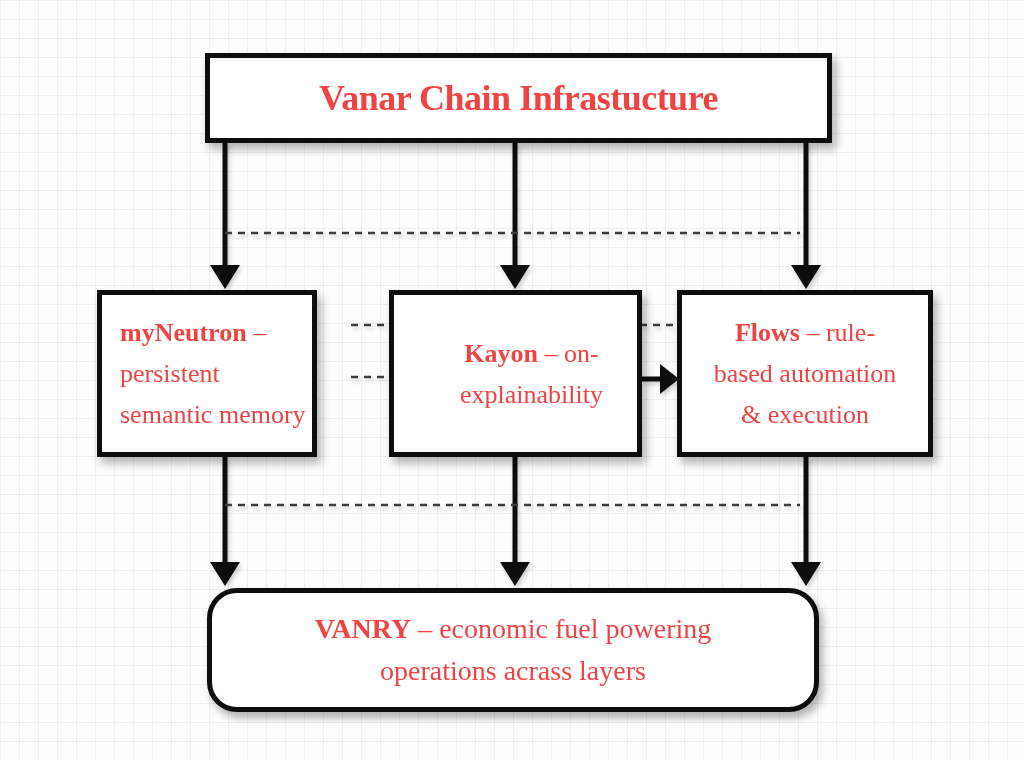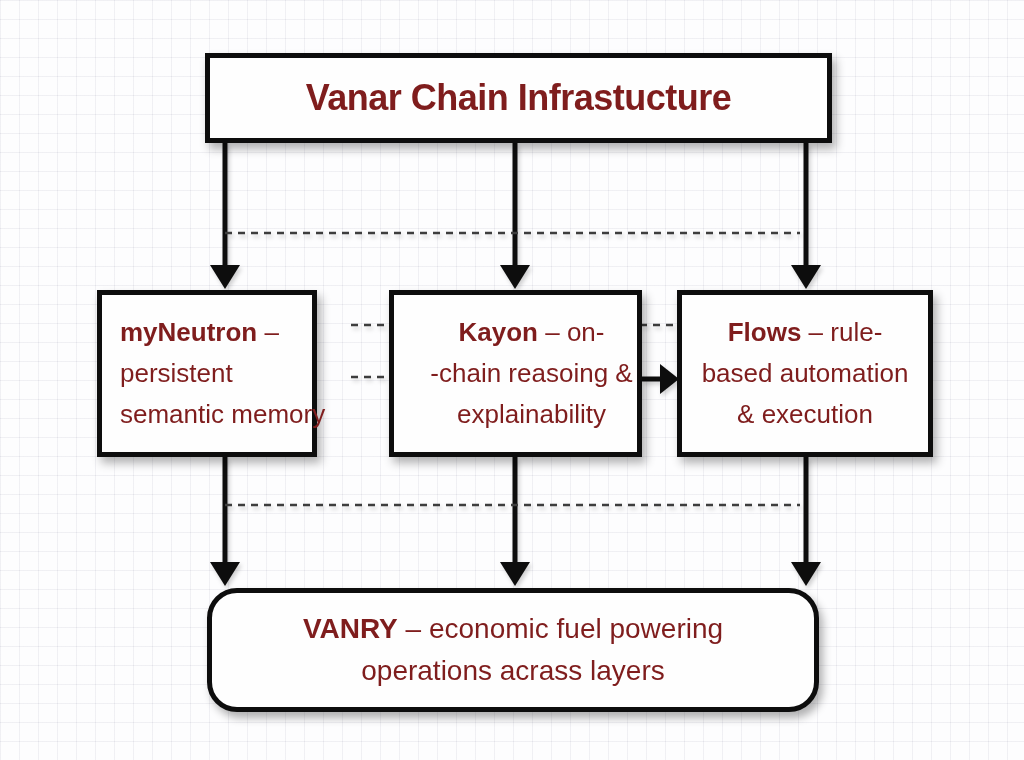--- a/index.html
+++ b/index.html
@@ -5,22 +5,22 @@
   html, body {
     margin: 0;
     padding: 0;
     background: #ffffff;
   }
   .canvas {
     position: relative;
     width: 1024px;
     height: 760px;
     overflow: hidden;
-    font-family: Liberation Sans, sans-serif;
-    color: #7f1d1d;
+    font-family: Liberation Serif, serif;
+    color: #ef4444;
     background-color: #fdfdfe;
     background-image:
       linear-gradient(to right, rgba(110,110,140,0.09) 1px, transparent 1px),
       linear-gradient(to bottom, rgba(110,110,140,0.09) 1px, transparent 1px);
     background-size: 19px 19px;
   }
   svg.connectors {
     position: absolute;
     left: 0; top: 0;
     width: 1024px; height: 760px;
@@ -139,21 +139,20 @@
   </div>
 
   <div class="node node-mid node-myneutron">
     <div class="mid-line"><span class="b">myNeutron</span><span> –</span></div>
     <div class="mid-line">persistent</div>
     <div class="mid-line">semantic memory</div>
   </div>
 
   <div class="node node-mid node-kayon">
     <div class="mid-line"><span class="b">Kayon</span><span> – on-</span></div>
-    <div class="mid-line">-chain reasoing &amp;</div>
     <div class="mid-line">explainability</div>
   </div>
 
   <div class="node node-mid node-flows">
     <div class="mid-line"><span class="b">Flows</span><span> – rule-</span></div>
     <div class="mid-line">based automation</div>
     <div class="mid-line">&amp; execution</div>
   </div>
 
   <div class="node node-vanry">

